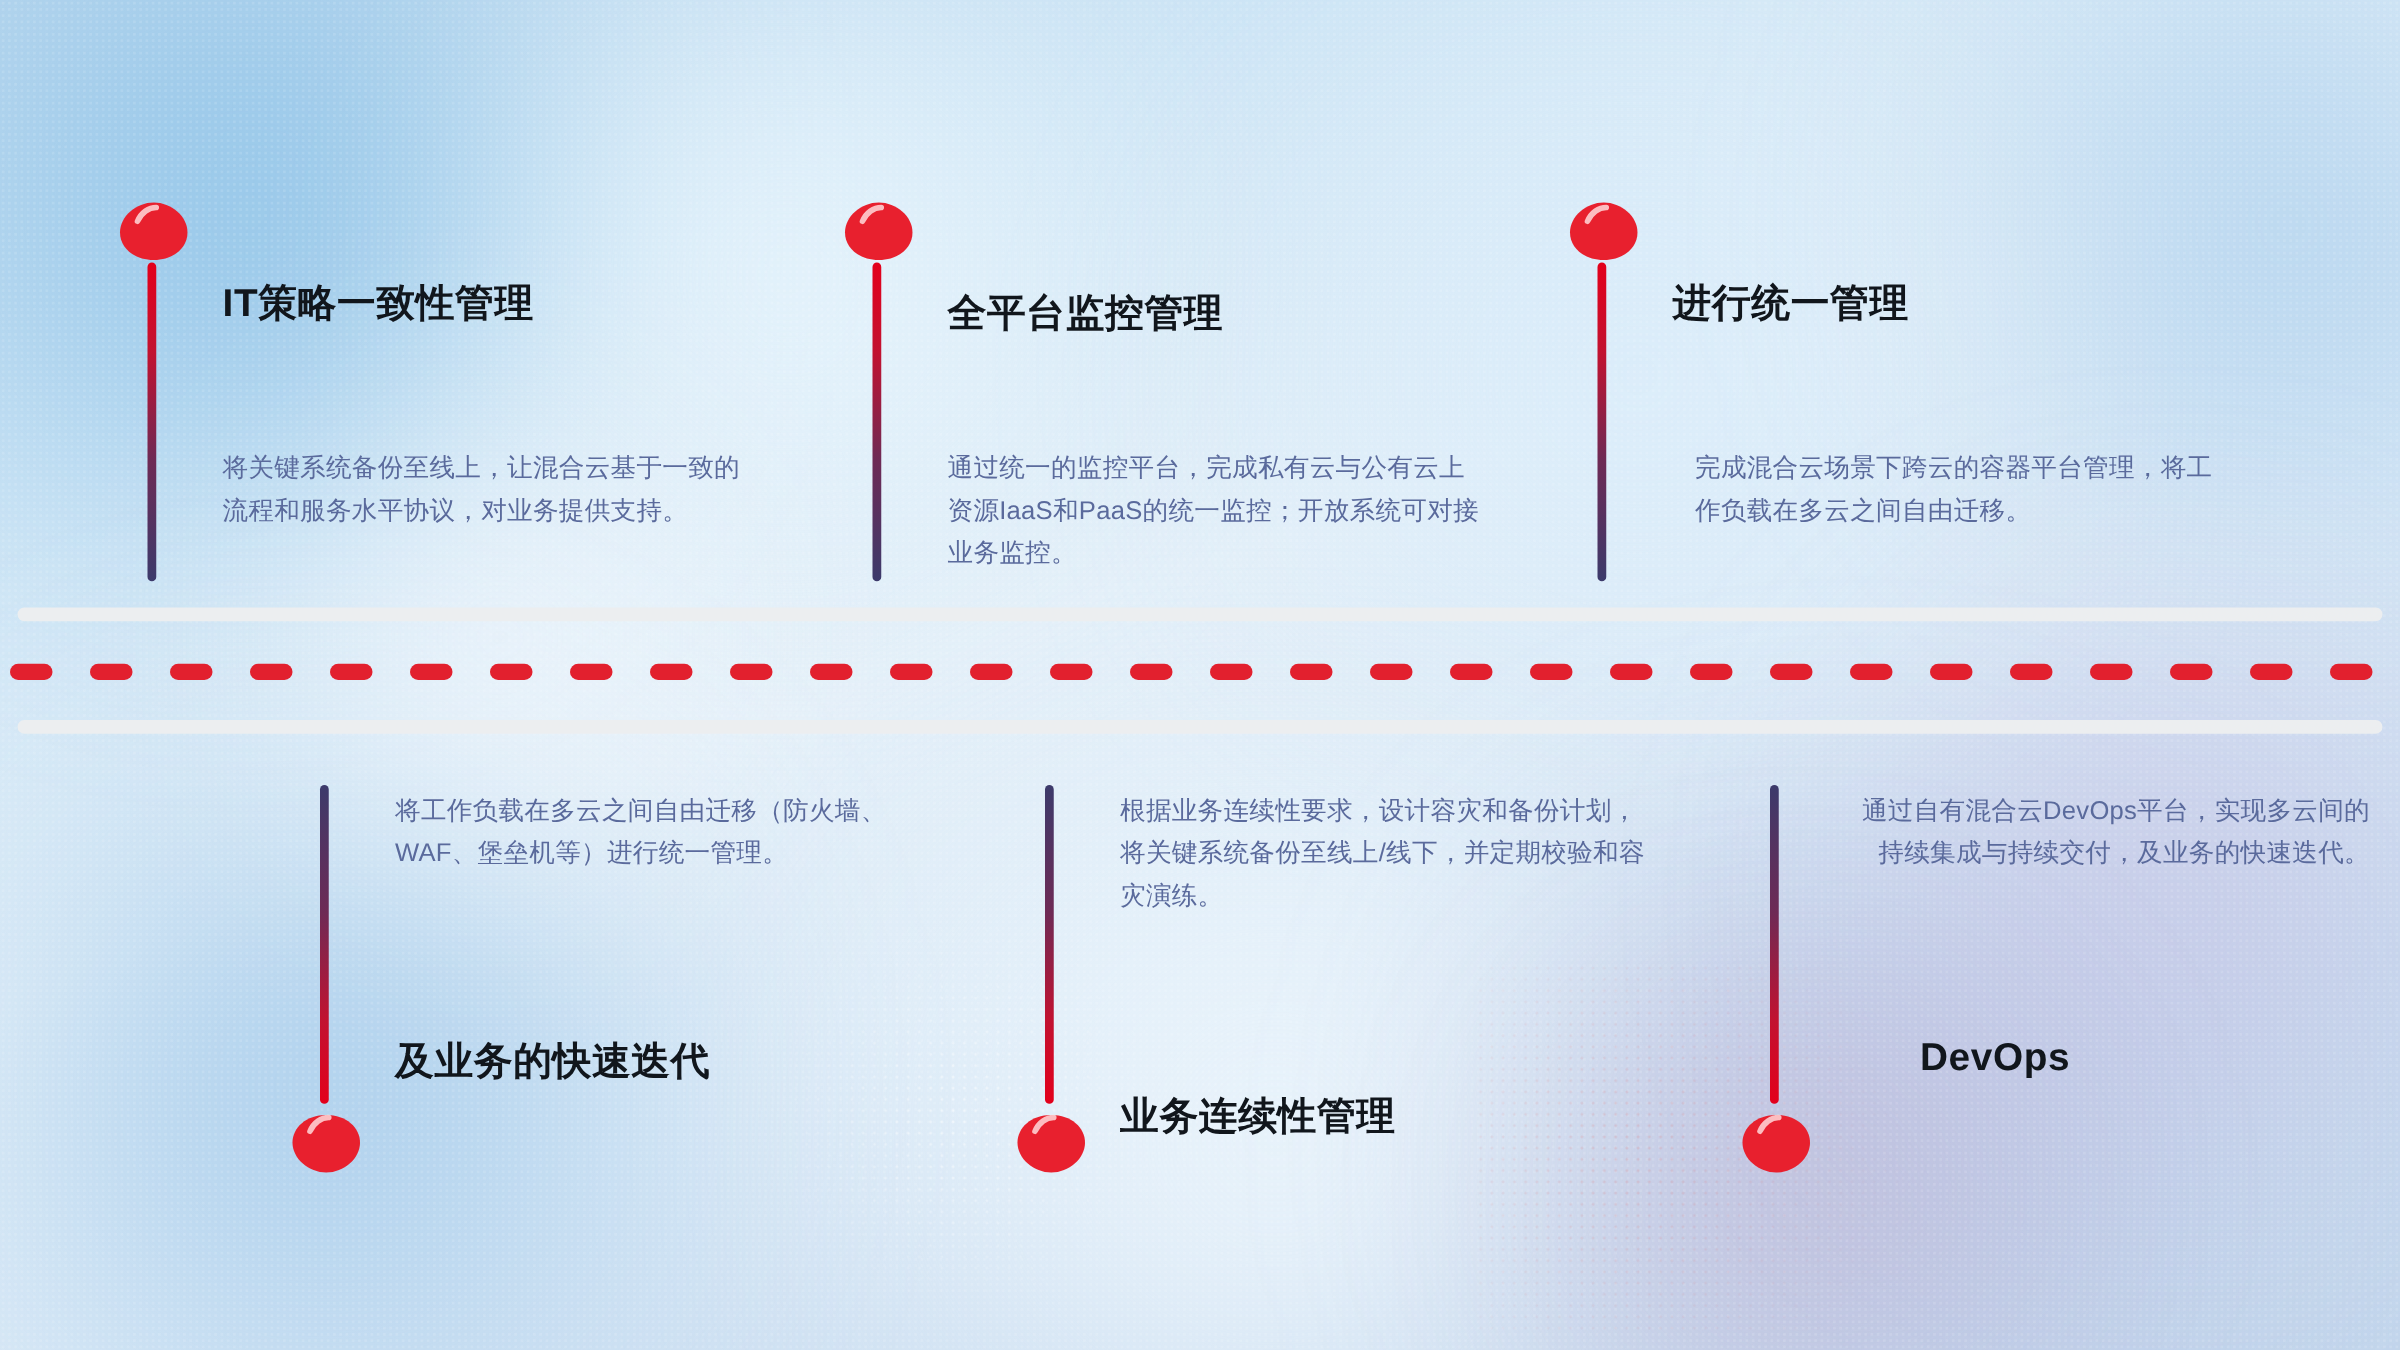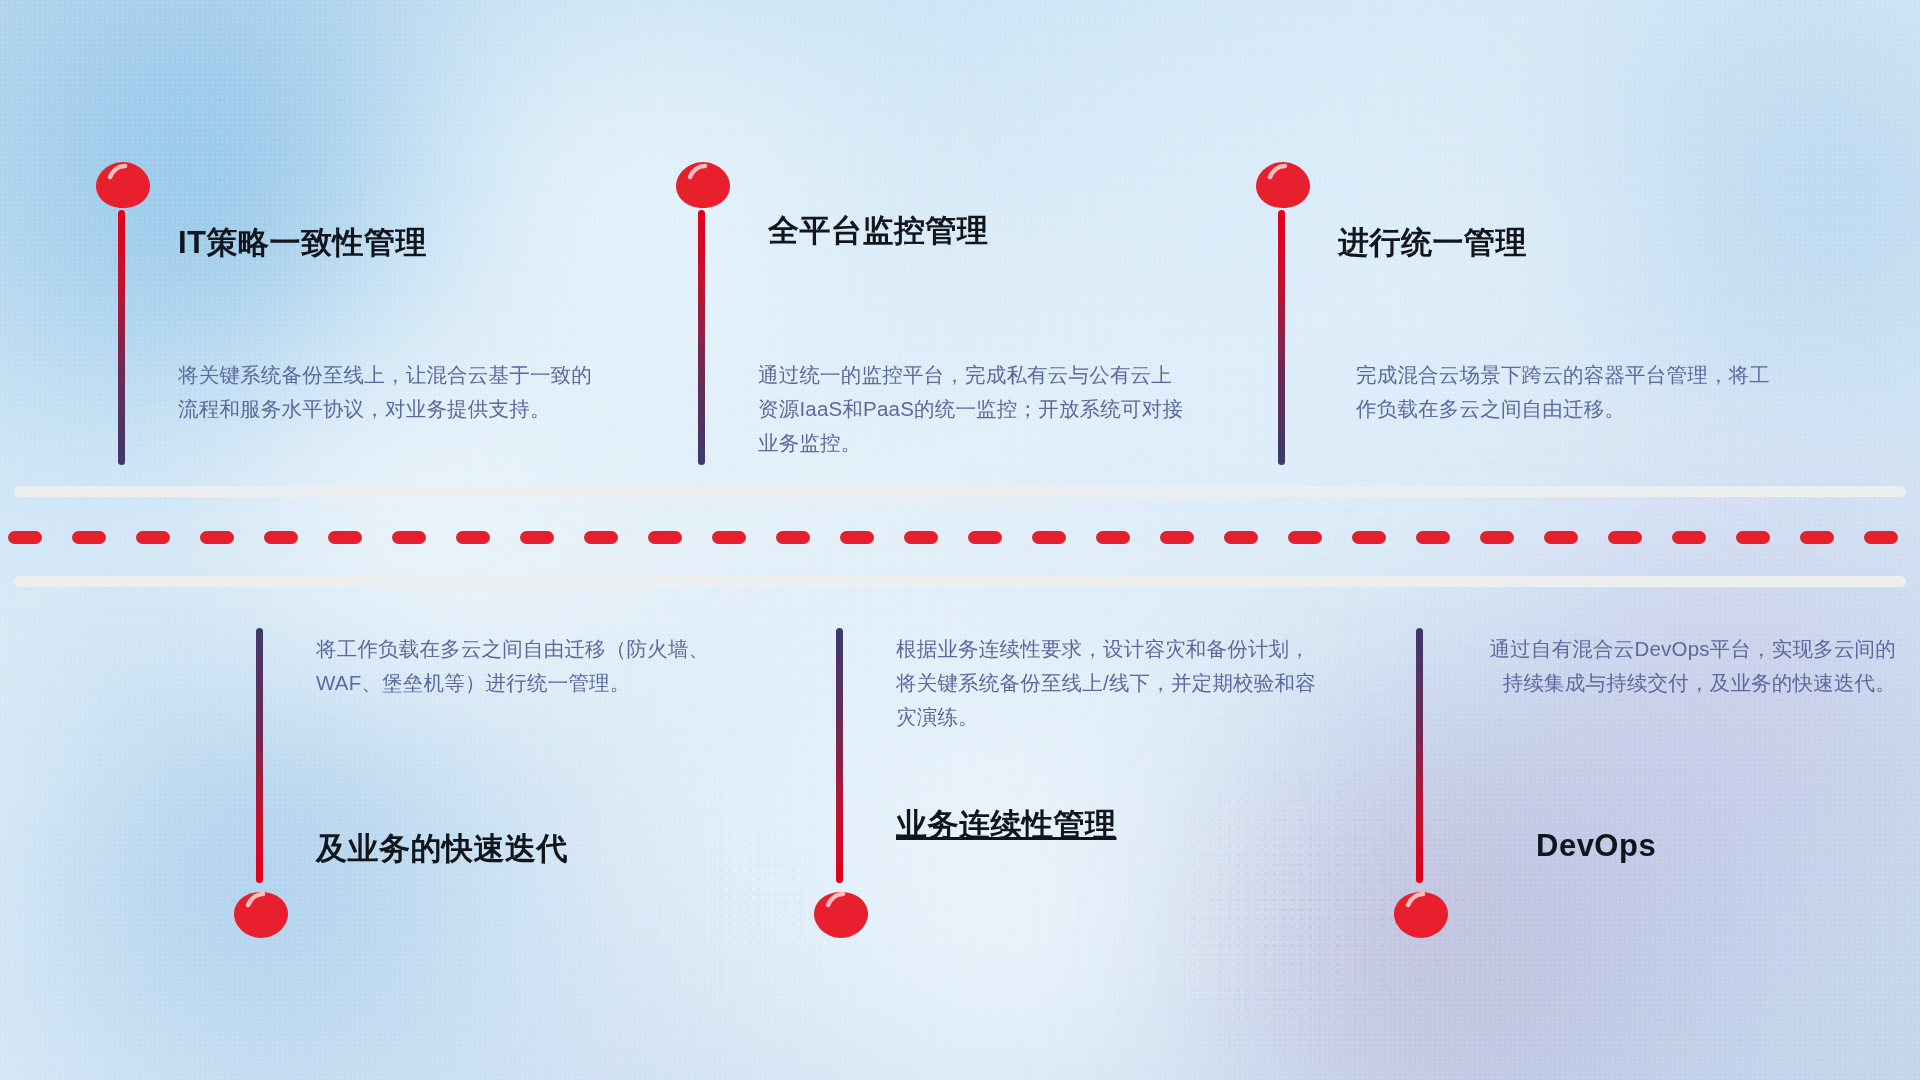--- a/index.html
+++ b/index.html
@@ -138,21 +138,21 @@
   </div>
 
   <div class="col">
     <div class="cloud" style="left:672px; top:160px;">
       <svg viewBox="0 0 62 52" width="62" height="52">
         <path d="M31 2 C45 2 58 13 58 26 C58 38 47 48 31 48 C15 48 4 38 4 26 C4 13 17 2 31 2 Z" fill="#e8202e"></path>
         <path d="M18 17 C21 10 27 6 33 6" stroke="#ffd9d9" stroke-width="4.5" stroke-linecap="round" fill="none" opacity=".85"></path>
       </svg>
     </div>
     <div class="pin-line top" style="left:698px; top:210px; height:255px;"></div>
-    <div class="heading" style="left:758px; top:210px;margin-left:10px;">全平台监控管理</div>
+    <div class="heading" style="left:758px; top:230px;">全平台监控管理</div>
     <div class="body" style="left:758px; top:358px; width:432px;">通过统一的监控平台，完成私有云与公有云上资源IaaS和PaaS的统一监控；开放系统可对接业务监控。</div>
   </div>
 
   <div class="col">
     <div class="cloud" style="left:1252px; top:160px;">
       <svg viewBox="0 0 62 52" width="62" height="52">
         <path d="M31 2 C45 2 58 13 58 26 C58 38 47 48 31 48 C15 48 4 38 4 26 C4 13 17 2 31 2 Z" fill="#e8202e"></path>
         <path d="M18 17 C21 10 27 6 33 6" stroke="#ffd9d9" stroke-width="4.5" stroke-linecap="round" fill="none" opacity=".85"></path>
       </svg>
     </div>
@@ -206,21 +206,21 @@
       <svg viewBox="0 0 62 52" width="62" height="52">
         <path d="M31 50 C45 50 58 39 58 26 C58 14 47 4 31 4 C15 4 4 14 4 26 C4 39 17 50 31 50 Z" fill="#e8202e"></path>
         <path d="M18 17 C21 10 27 6 33 6" stroke="#ffd9d9" stroke-width="4.5" stroke-linecap="round" fill="none" opacity=".85"></path>
       </svg>
     </div>
   </div>
 
   <div class="col">
     <div class="body" style="left:896px; top:632px; width:420px;">根据业务连续性要求，设计容灾和备份计划，将关键系统备份至线上/线下，并定期校验和容灾演练。</div>
     <div class="pin-line bottom" style="left:836px; top:628px; height:255px;"></div>
-    <div class="heading" style="left:896px; top:804px;text-decoration:underline;">业务连续性管理</div>
+    <div class="heading" style="left:896px; top:872px;">业务连续性管理</div>
     <div class="cloud" style="left:810px; top:888px;">
       <svg viewBox="0 0 62 52" width="62" height="52">
         <path d="M31 50 C45 50 58 39 58 26 C58 14 47 4 31 4 C15 4 4 14 4 26 C4 39 17 50 31 50 Z" fill="#e8202e"></path>
         <path d="M18 17 C21 10 27 6 33 6" stroke="#ffd9d9" stroke-width="4.5" stroke-linecap="round" fill="none" opacity=".85"></path>
       </svg>
     </div>
   </div>
 
   <div class="col">
     <div class="body" style="left:1476px; top:632px; width:420px;text-align:right;">通过自有混合云DevOps平台，实现多云间的持续集成与持续交付，及业务的快速迭代。</div>

